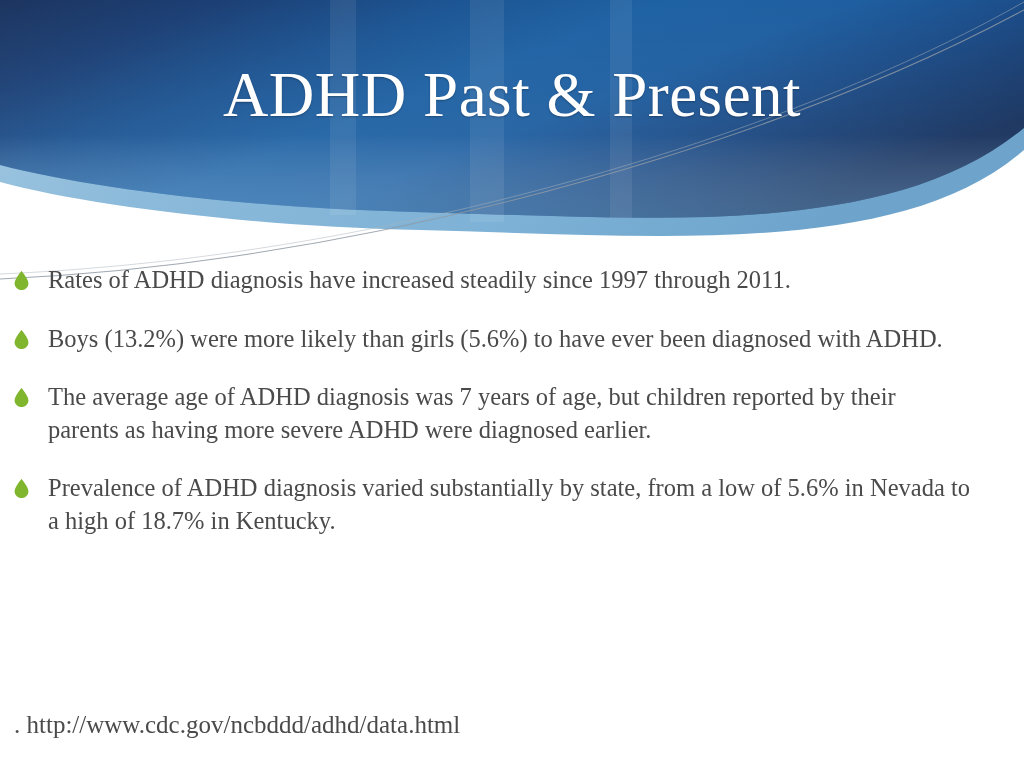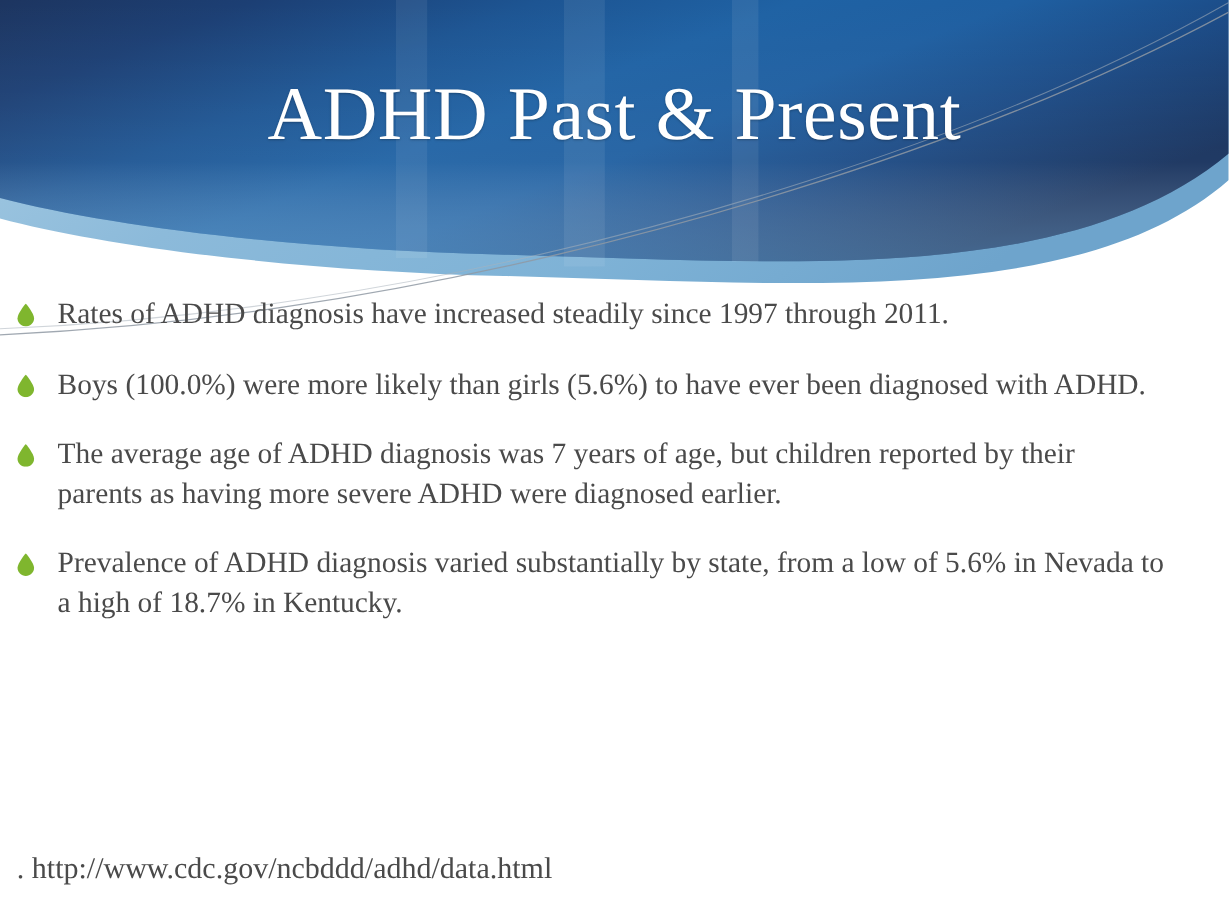--- a/index.html
+++ b/index.html
@@ -50,21 +50,21 @@
     letter-spacing: 0.5px;
     line-height: 1.05;
     white-space: nowrap;
     text-shadow: 0 1px 2px rgba(0,0,0,0.28);
   }
 
   
   .body {
     position: absolute;
     left: 0;
-    top: 246px;
+    top: 264px;
     width: 1024px;
   }
   .bullet {
     position: relative;
     display: block;
     padding-left: 48px;
     padding-right: 52px;
     margin-bottom: 26px;
     color: #4a4a4a;
     font-family: "Liberation Serif", "DejaVu Serif", serif;
@@ -165,21 +165,21 @@
       </span>
       <span>Rates of ADHD diagnosis have increased steadily since 1997 through 2011.</span>
     </div>
 
     <div class="bullet">
       <span class="drop">
         <svg width="15" height="19" viewBox="0 0 15 19" xmlns="http://www.w3.org/2000/svg">
           <path d="M7.5 0 C 7.5 0 14.4 8.2 14.4 12.2 C 14.4 16.0 11.3 19 7.5 19 C 3.7 19 0.6 16.0 0.6 12.2 C 0.6 8.2 7.5 0 7.5 0 Z" fill="#7fb62e"></path>
         </svg>
       </span>
-      <span>Boys (100.0%) were more likely than girls (5.6%) to have ever been diagnosed with ADHD.</span>
+      <span>Boys (13.2%) were more likely than girls (5.6%) to have ever been diagnosed with ADHD.</span>
     </div>
 
     <div class="bullet">
       <span class="drop">
         <svg width="15" height="19" viewBox="0 0 15 19" xmlns="http://www.w3.org/2000/svg">
           <path d="M7.5 0 C 7.5 0 14.4 8.2 14.4 12.2 C 14.4 16.0 11.3 19 7.5 19 C 3.7 19 0.6 16.0 0.6 12.2 C 0.6 8.2 7.5 0 7.5 0 Z" fill="#7fb62e"></path>
         </svg>
       </span>
       <span>The average age of ADHD diagnosis was 7 years of age, but children reported by their parents as having more severe ADHD were diagnosed earlier.</span>
     </div>

